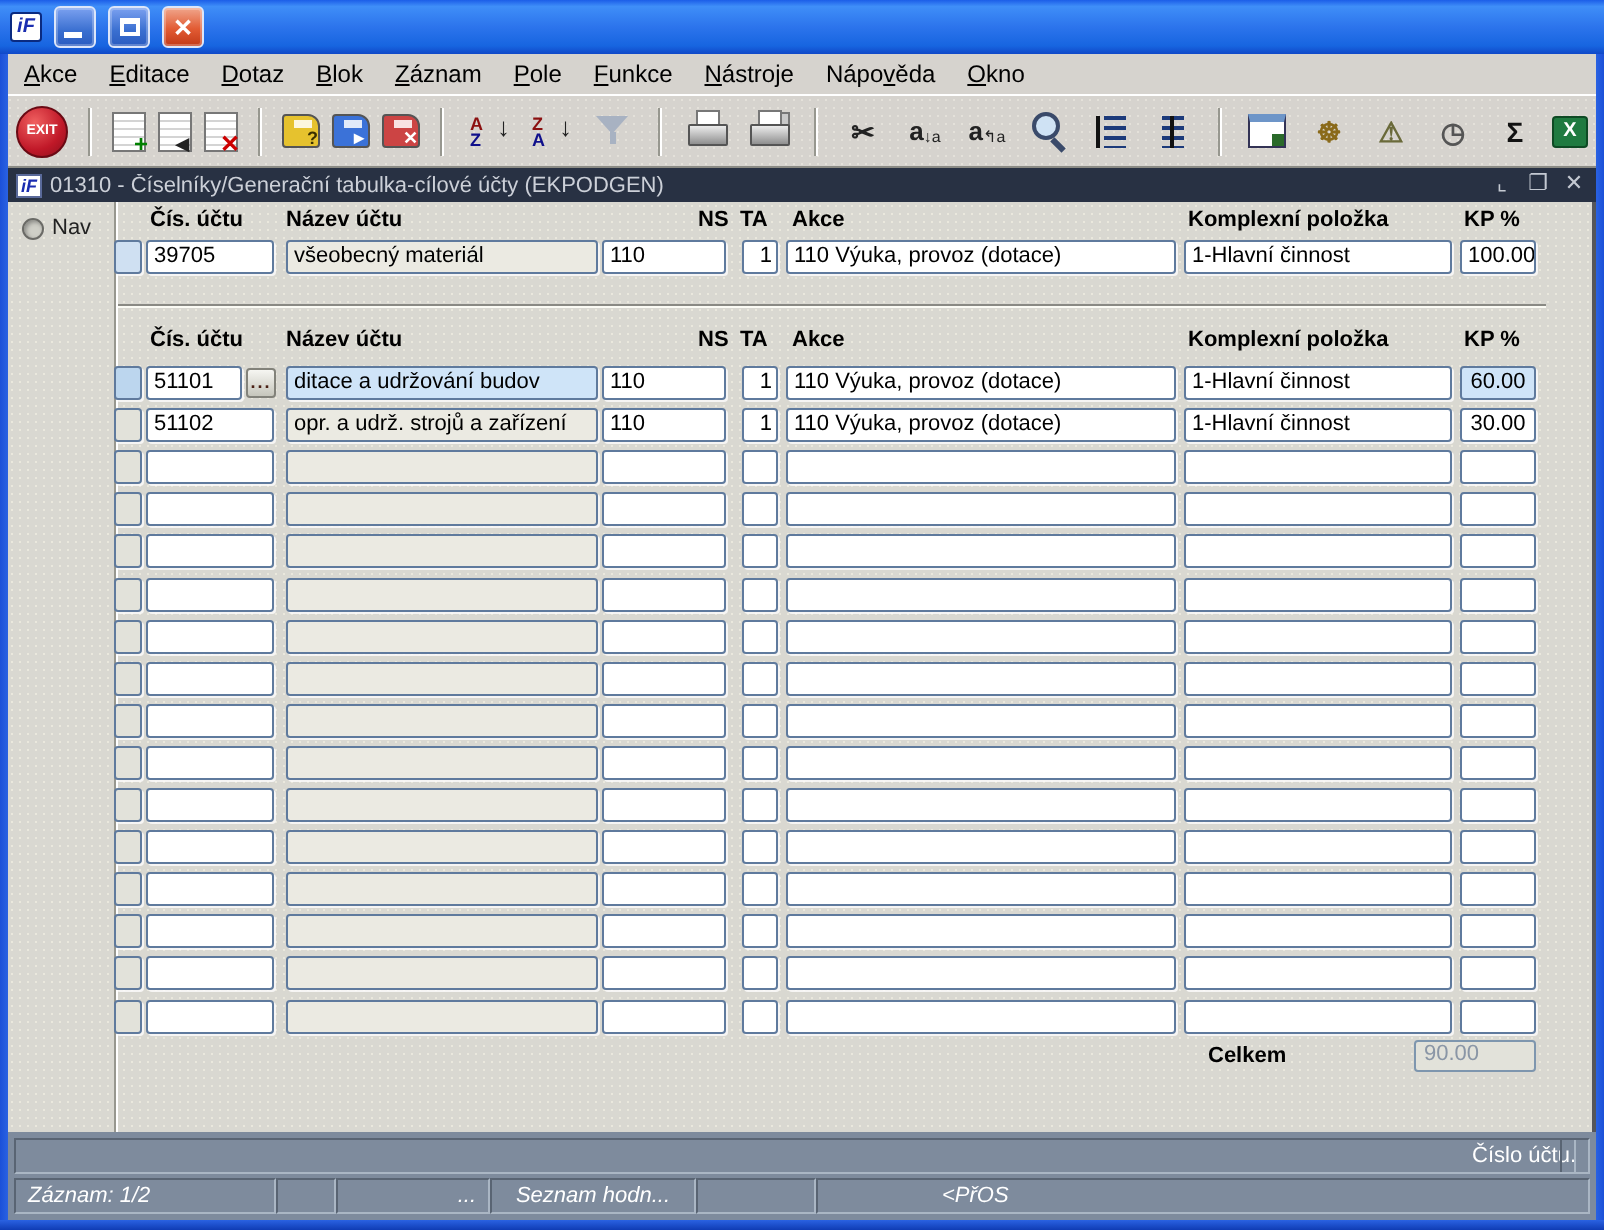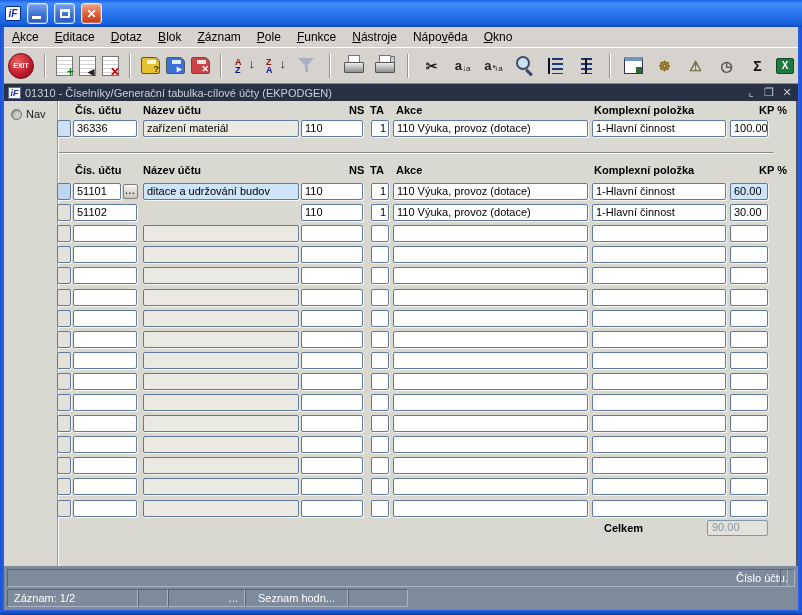--- a/index.html
+++ b/index.html
@@ -106,59 +106,59 @@
     border-right:2px solid #55565a;
   }
   .nav-panel{ position:absolute; left:0; top:0; width:54px; height:100%;
     border-right:1px solid #97978f; box-shadow:1px 0 0 #fff; }
   .nav-radio-wrap{ position:absolute; left:7px; top:7px; display:flex; align-items:center; gap:4px; font-size:11px; color:#222; }
   .radio{ width:11px; height:11px; border-radius:50%; background:#cfcfc7; border:1px solid #6a6a66;
     box-shadow:inset 1px 1px 2px #8a8a86; }
   .hrow{ position:absolute; left:53px; width:715px; height:13px; font-size:11px; font-weight:bold; color:#000; }
   .hrow span{ position:absolute; white-space:nowrap; }
   .h-cis{ left:18px; } .h-nazev{ left:86px; } .h-ns{ left:246px;padding-left:46px; } .h-ta{ left:313px; }
-  .h-akce{ left:339px; } .h-komplexni{ left:537px; } .h-kp{ left:702px; }
+  .h-akce{ left:339px; } .h-komplexni{ left:537px; } .h-kp{ left:675px; }
   .section-divider{ position:absolute; left:55px; top:51px; width:714px;
     border-top:1px solid #8a8a84; border-bottom:1px solid #fbfbf4; }
   .drow{ position:absolute; left:53px; width:715px; height:17px; }
   .fld{ position:absolute; top:0; height:17px; border:1px solid #5f7a9d; background:#fff; border-radius:2px;
     font-size:11px; line-height:14px; padding:0 3px; white-space:nowrap; overflow:hidden;
     box-shadow:1px 1px 0 rgba(255,255,255,.75); color:#000; }
   .ind{ left:0; width:14px; background:#e2e2da; }
   .f-cis{ left:16px; width:64px; }
   .lov{ display:none; position:absolute; left:66px; top:1px; width:15px; height:15px;
     background:linear-gradient(#f6f6f2,#c6c6bc); border:1px solid #82827a; border-radius:2px;
     font-size:9px; line-height:12px; text-align:center; color:#4a2015; font-weight:bold; letter-spacing:1px;}
   .f-nazev{ left:86px; width:156px; background:#ebeae2; }
   .f-ns{ left:244px; width:62px; }
   .f-ta{ left:314px; width:18px; text-align:right; padding:0 2px; }
   .f-akce{ left:336px; width:195px; }
   .f-komplexni{ left:535px; width:134px; }
-  .f-kp{ left:673px; width:38px; text-align:left; }
+  .f-kp{ left:673px; width:38px; text-align:center; }
   .drow.current .f-cis{ width:48px; }
   .drow.current .lov{ display:block; }
   .drow.current .ind{ background:#bcd6ee; }
   .drow.current .f-nazev{ background:#cfe4f8; }
   .drow.current .f-kp{ background:#cfe4f8; }
   .drow.master .ind{ background:#cfe0f2; }
   .total-label{ position:absolute; left:600px; top:421px; width:96px; text-align:left;
     font-size:11px; font-weight:bold; color:#000; }
   .total-field{ position:absolute; left:703px; top:419px; width:61px; height:16px;
     background:#e2e2da; border:1px solid #7e96ae; border-radius:2px;
     font-size:11px; line-height:13px; padding:0 4px; color:#8a96a6; }
   
   .statusbar{ position:absolute; left:4px; top:566px; width:794px; height:44px;
     background:#7e8b9d; padding:3px 3px 0 3px; font-size:11px; color:#fff; }
   .msg-line{ height:18px; border:1px solid; border-color:#59State 64 73 #aab6c4; border-color:#596473 #aab6c4 #aab6c4 #596473;
     line-height:16px; padding:0 6px; position:relative;text-align:right; }
   .msg-line::after{ content:""; position:absolute; right:6px; top:0; bottom:0; width:6px;
     border-left:1px solid #596473; border-right:1px solid #aab6c4; }
   .rec-line{ margin-top:2px; height:18px; display:flex; }
   .rec-cell{ border:1px solid; border-color:#596473 #aab6c4 #aab6c4 #596473; line-height:16px;
-    padding:0 6px; white-space:nowrap; overflow:hidden; }
+    padding:0 6px; white-space:nowrap; overflow:hidden;font-style:italic; }
   .rc-1{ width:131px; } .rc-2{ width:30px; } .rc-3{ width:77px; text-align:right; }
   .rc-4{ width:103px; text-align:center; } .rc-5{ width:60px; } .rc-6{ flex:1; padding-left:62px; }
   
   .edge{ position:absolute; background:linear-gradient(90deg,#1b50d8,#2a62e2); }
   .edge.left{ left:0; top:27px; bottom:0; width:4px; }
   .edge.right{ right:0; top:27px; bottom:0; width:4px; background:linear-gradient(270deg,#1b50d8,#2a62e2); }
   .edge.bottom{ left:0; right:0; bottom:0; height:5px; background:linear-gradient(0deg,#0f3cb4,#2a62e2); }
 </style>
 </head>
 <body>
@@ -284,22 +284,22 @@
     <span class="h-nazev">Název účtu</span>
     <span class="h-ns">NS</span>
     <span class="h-ta">TA</span>
     <span class="h-akce">Akce</span>
     <span class="h-komplexni">Komplexní položka</span>
     <span class="h-kp">KP %</span>
   </div>
 
   <div class="drow master" style="top:19px">
     <span class="fld ind"></span>
-    <span class="fld f-cis">36336</span>
-    <span class="fld f-nazev">zařízení materiál</span>
+    <span class="fld f-cis">39705</span>
+    <span class="fld f-nazev">všeobecný materiál</span>
     <span class="fld f-ns">110</span>
     <span class="fld f-ta">1</span>
     <span class="fld f-akce">110 Výuka, provoz (dotace)</span>
     <span class="fld f-komplexni">1-Hlavní činnost</span>
     <span class="fld f-kp">100.00</span>
   </div>
 
   <div class="section-divider"></div>
 
   <div class="hrow" style="top:63px">
@@ -321,20 +321,21 @@
     <span class="fld f-ns">110</span>
     <span class="fld f-ta">1</span>
     <span class="fld f-akce">110 Výuka, provoz (dotace)</span>
     <span class="fld f-komplexni">1-Hlavní činnost</span>
     <span class="fld f-kp">60.00</span>
   </div>
       <div class="drow" style="top: 103px;">
     <span class="fld ind"></span>
     <span class="fld f-cis">51102</span>
 
+    <span class="fld f-nazev">opr. a udrž. strojů a zařízení</span>
     <span class="fld f-ns">110</span>
     <span class="fld f-ta">1</span>
     <span class="fld f-akce">110 Výuka, provoz (dotace)</span>
     <span class="fld f-komplexni">1-Hlavní činnost</span>
     <span class="fld f-kp">30.00</span>
   </div>
       <div class="drow" style="top: 124px;">
     <span class="fld ind"></span>
     <span class="fld f-cis"></span>
 
@@ -495,18 +496,19 @@
 </div>
 
 <div class="statusbar">
   <div class="msg-line">Číslo účtu.</div>
   <div class="rec-line">
     <span class="rec-cell rc-1">Záznam: 1/2</span>
     <span class="rec-cell rc-2"></span>
     <span class="rec-cell rc-3">...</span>
     <span class="rec-cell rc-4">Seznam hodn...</span>
     <span class="rec-cell rc-5"></span>
+    <span class="rec-cell rc-6">&lt;PřOS</span>
   </div>
 </div>
 
 <div class="edge left"></div>
 <div class="edge right"></div>
 <div class="edge bottom"></div>
 
 </body></html>

